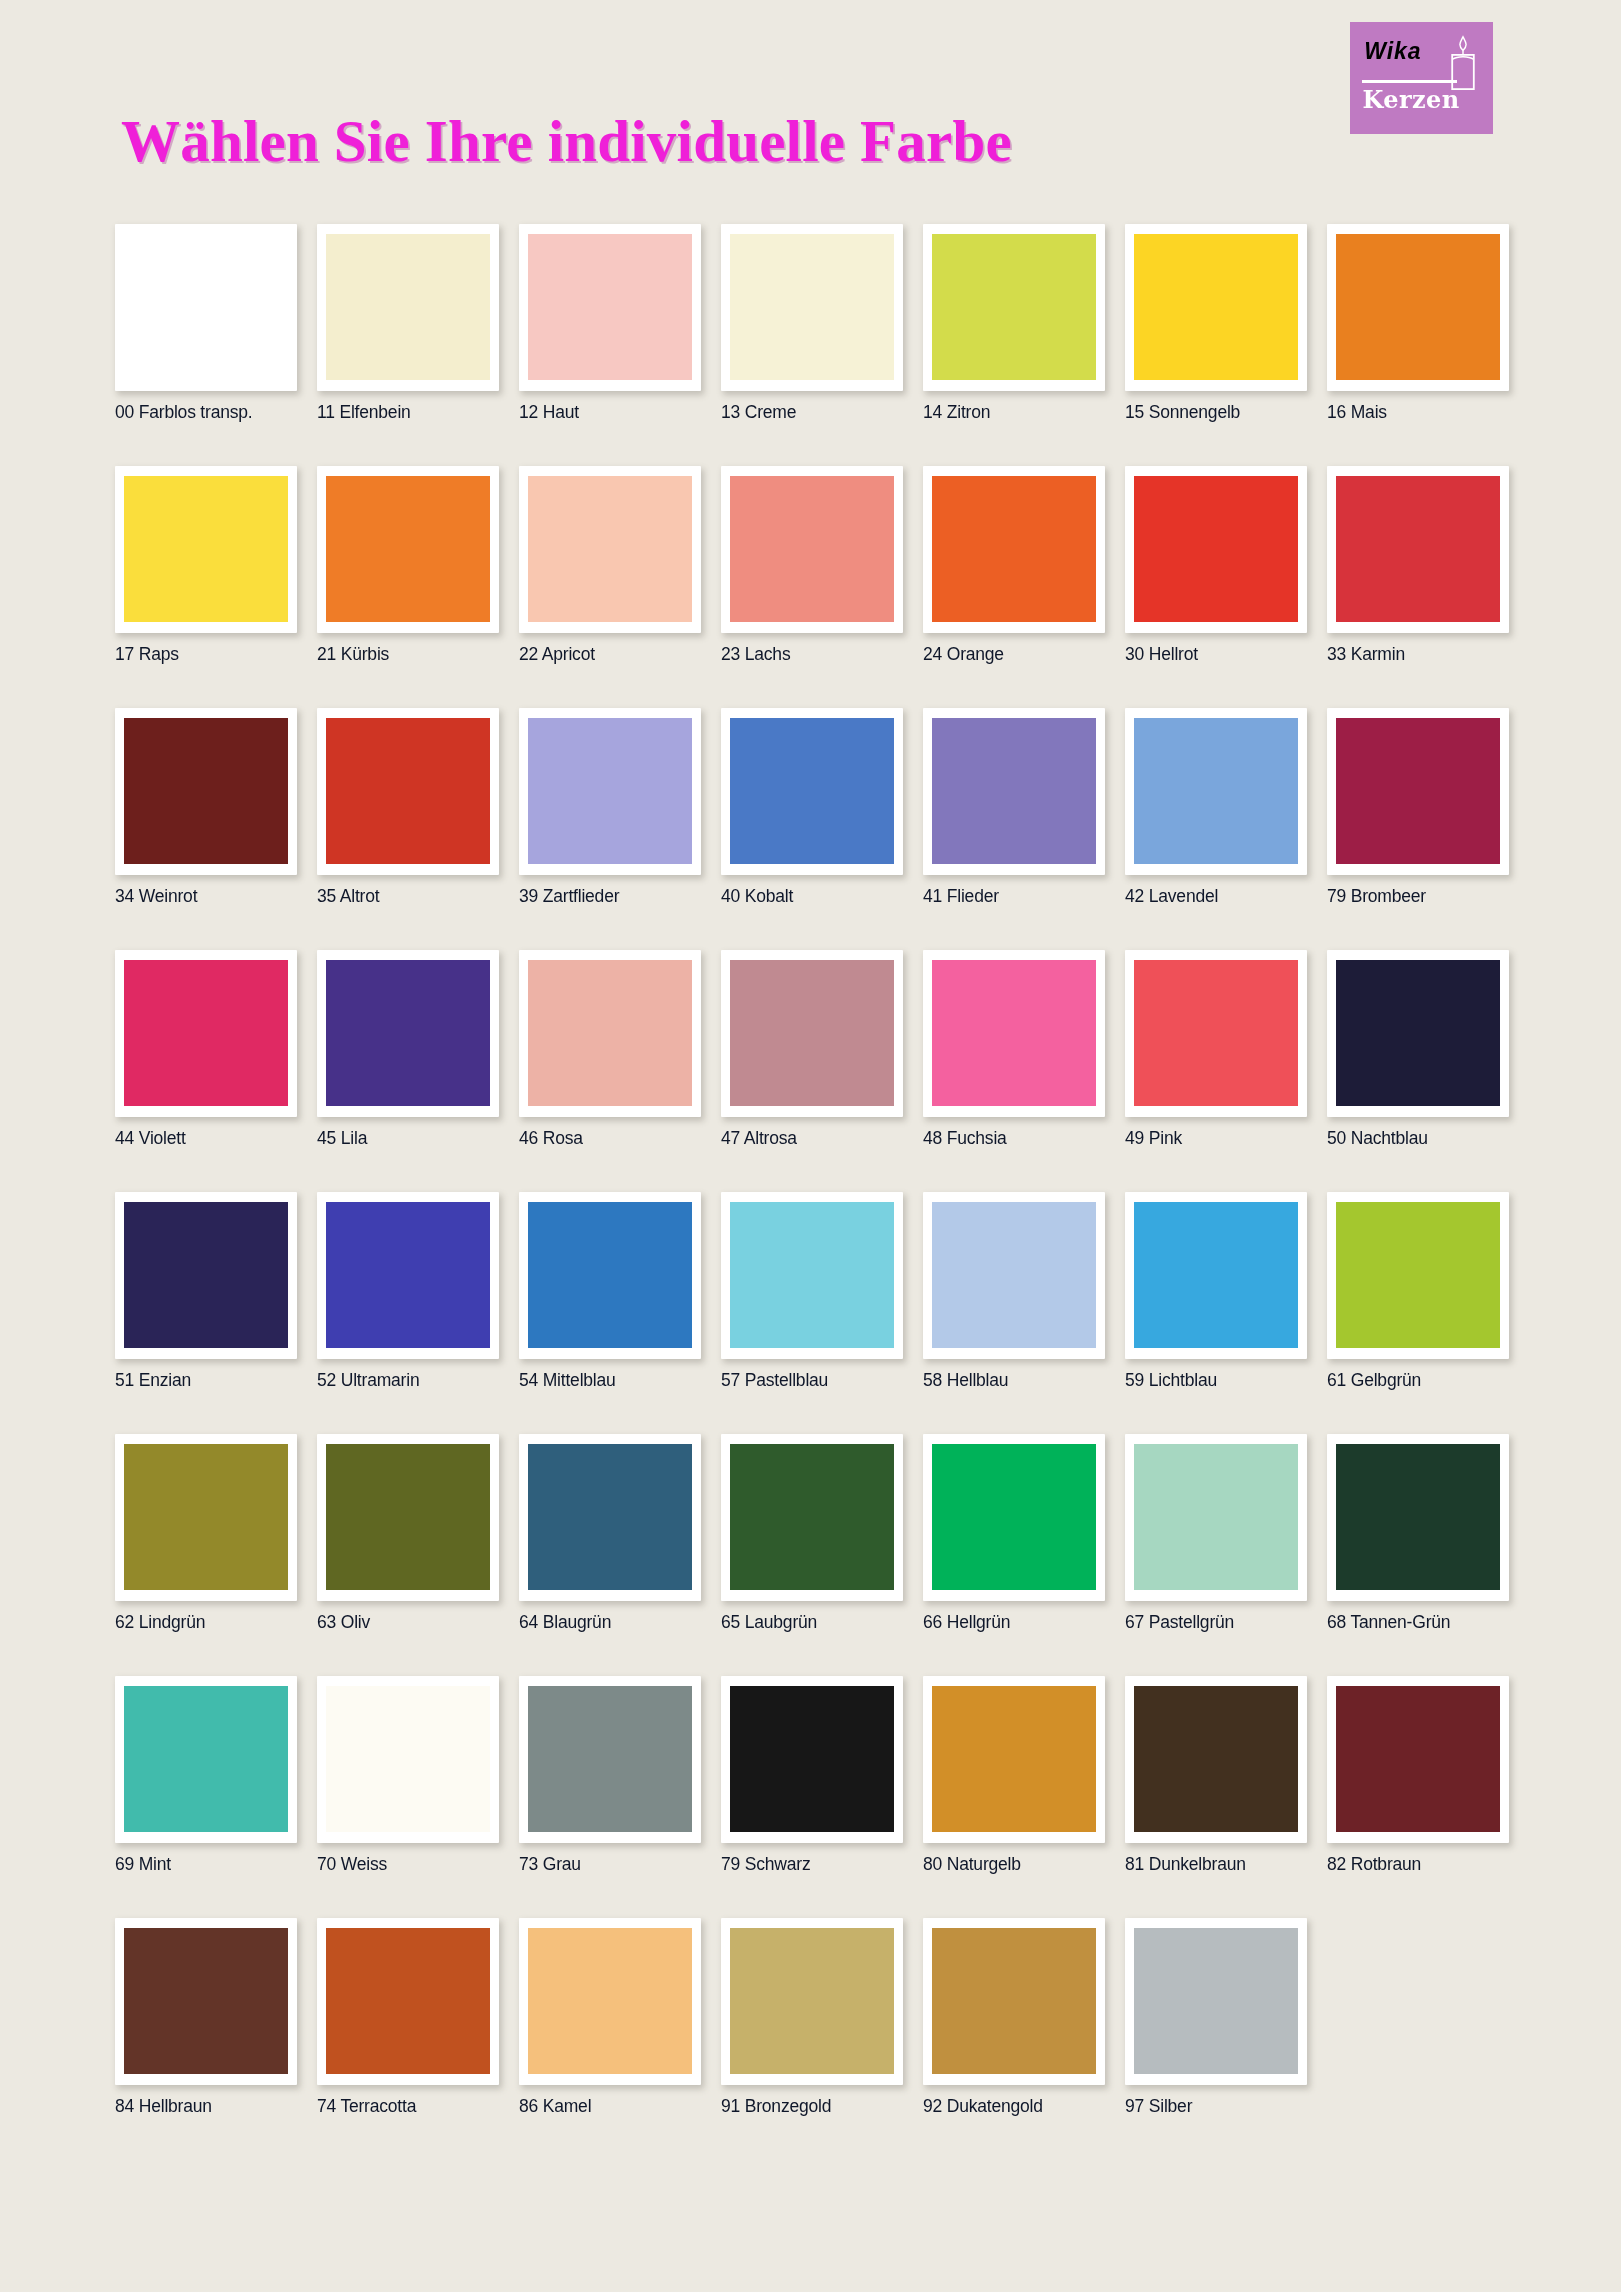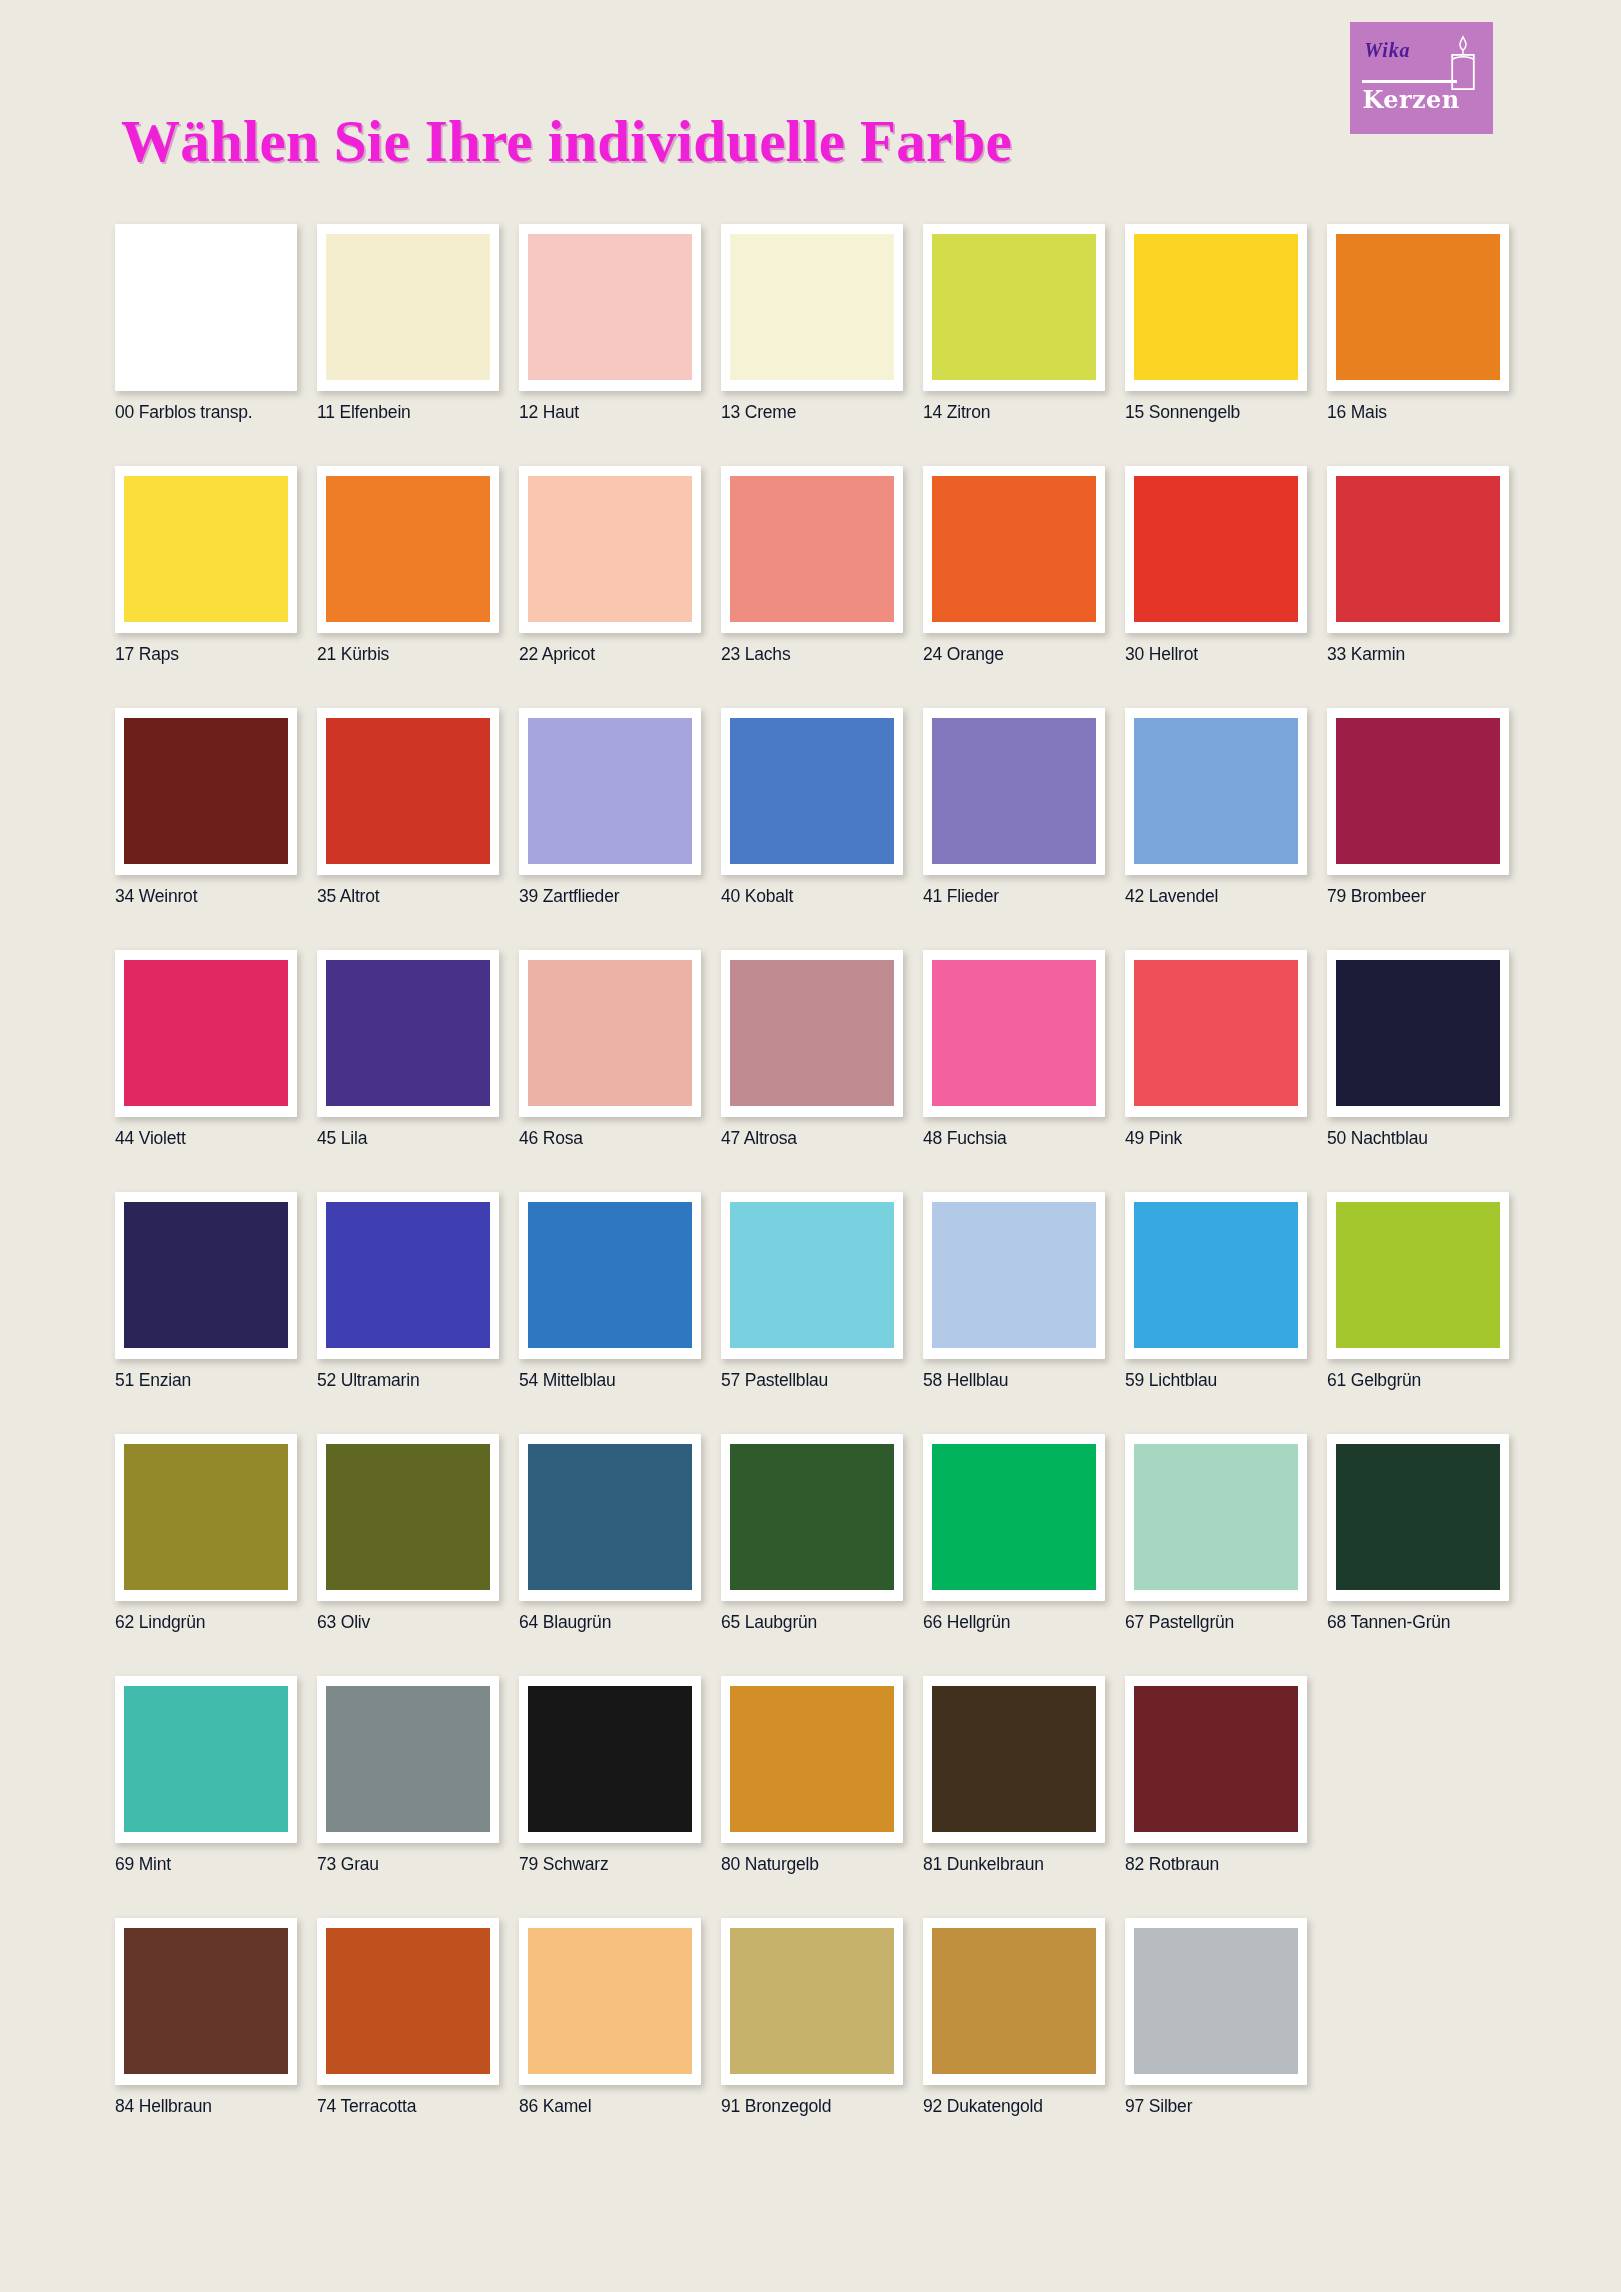--- a/index.html
+++ b/index.html
@@ -55,26 +55,26 @@
   }
   .logo-inner {
     position: relative;
     width: 100%;
     height: 100%;
   }
   .logo-wika {
     position: absolute;
     left: 3.6px;
     top: 9px;
-    font-family: Liberation Serif, serif;
+    font-family: Liberation Sans, sans-serif;
     font-style: italic;
     font-weight: bold;
-    font-size: 20px;
+    font-size: 23px;
     line-height: 1;
-    color: #4c1d95;
+    color: #000000;
     letter-spacing: 0.9px;
   }
   .logo-rule {
     position: absolute;
     left: 1.8px;
     top: 49px;
     width: 95px;
     height: 2.7px;
     background: #ffffff;
   }
@@ -437,20 +437,26 @@
       </div>
       <div class="row">
         <div class="swatch">
           <div class="card">
             <div class="chip" style="background: rgb(65, 187, 172);"></div>
           </div>
           <div class="swatch-label">69 Mint</div>
         </div>
         <div class="swatch">
           <div class="card">
+            <div class="chip" style="background: rgb(253, 251, 243);"></div>
+          </div>
+          <div class="swatch-label">70 Weiss</div>
+        </div>
+        <div class="swatch">
+          <div class="card">
             <div class="chip" style="background: rgb(125, 138, 137);"></div>
           </div>
           <div class="swatch-label">73 Grau</div>
         </div>
         <div class="swatch">
           <div class="card">
             <div class="chip" style="background: rgb(23, 23, 23);"></div>
           </div>
           <div class="swatch-label">79 Schwarz</div>
         </div>

